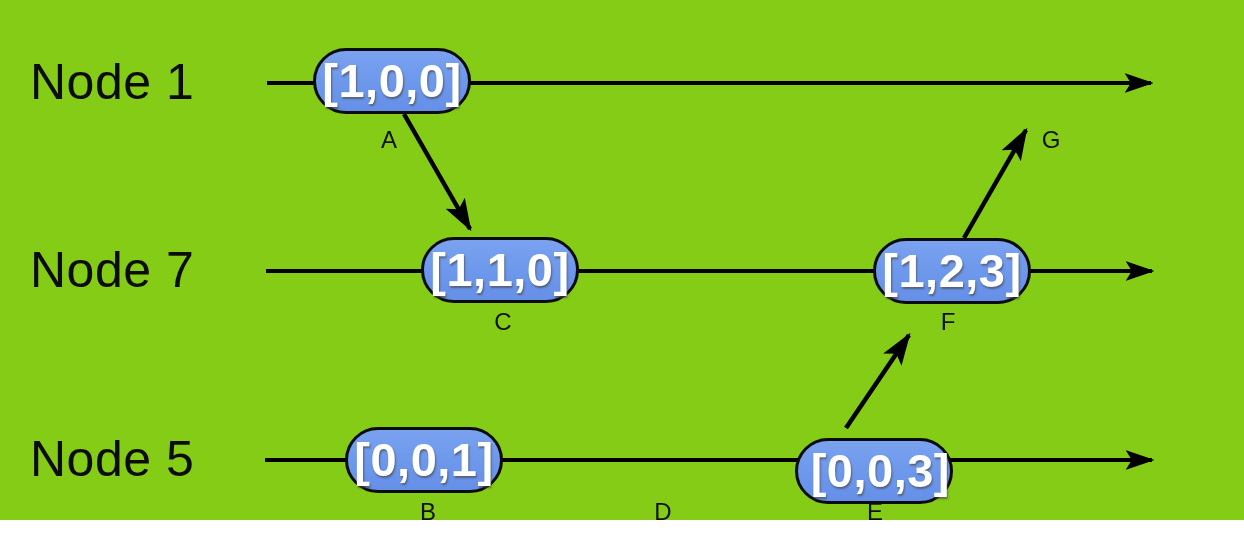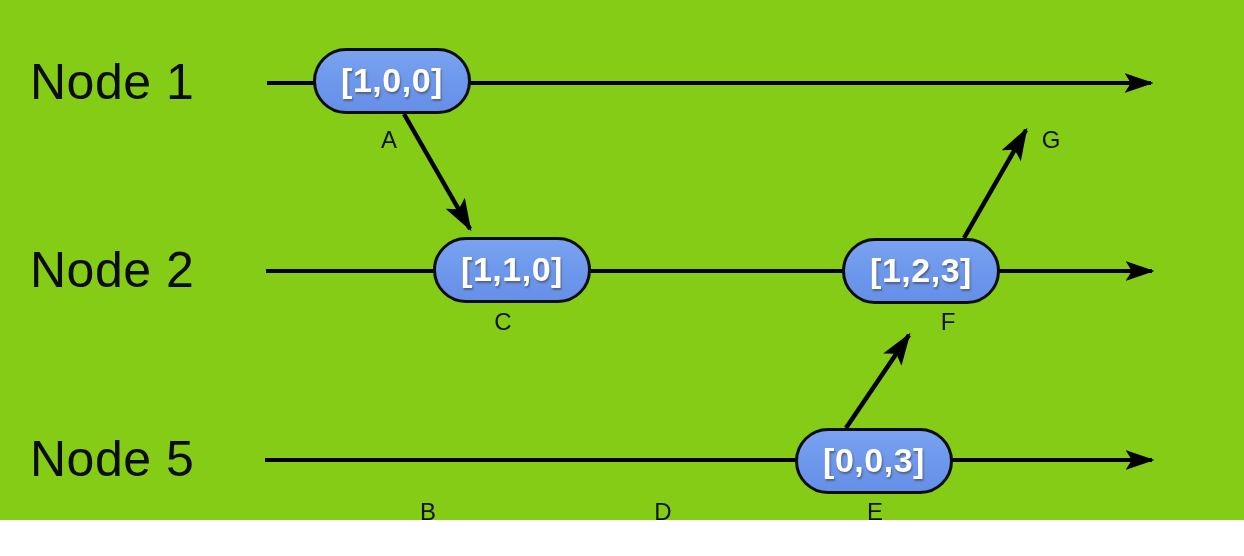--- a/index.html
+++ b/index.html
@@ -40,21 +40,21 @@
     box-sizing: border-box;
     border: 3.5px solid #0c0c0c;
     border-radius: 33px;
     background: linear-gradient(180deg, #7aa2f0 0%, #6c97eb 55%, #6690e8 100%);
     display: flex;
     align-items: center;
     justify-content: center;
     z-index: 2;
   }
   .pill .vec {
-    font-size: 34px;
+    font-size: 47px;
     font-weight: 700;
     color: #ffffff;
     letter-spacing: 0.5px;
     text-shadow: 1px 2px 2px rgba(70, 70, 70, 0.65);
     line-height: 1;
     padding-bottom: 2px;
   }
   .letter {
     position: absolute;
     transform: translate(-50%, -50%);
@@ -77,33 +77,36 @@
     </defs>
   <line x1="267" y1="83" x2="1151" y2="83" stroke="#000000" stroke-width="4" marker-end="url(#arrowhead)"></line>
       <line x1="266" y1="271" x2="1152" y2="271" stroke="#000000" stroke-width="4" marker-end="url(#arrowhead)"></line>
       <line x1="265" y1="460" x2="1152" y2="460" stroke="#000000" stroke-width="4" marker-end="url(#arrowhead)"></line>
       <line x1="404" y1="114" x2="470" y2="229" stroke="#000000" stroke-width="4.5" marker-end="url(#arrowhead)"></line>
       <line x1="846" y1="428" x2="909" y2="335" stroke="#000000" stroke-width="4.5" marker-end="url(#arrowhead)"></line>
       <line x1="964" y1="238" x2="1026" y2="130" stroke="#000000" stroke-width="4.5" marker-end="url(#arrowhead)"></line>
     </svg>
 
   <div class="node-label" style="top: 83px;">Node 1</div>
-  <div class="node-label" style="top: 271px;">Node 2</div>
+  <div class="node-label" style="top: 271px;">Node 7</div>
   <div class="node-label" style="top: 460px;">Node 5</div>
 
   <div class="pill" style="left: 313px; top: 48px;">
     <span class="vec">[1,0,0]</span>
   </div>
-  <div class="pill" style="left: 433px; top: 237px;">
+  <div class="pill" style="left: 345px; top: 427px;">
+    <span class="vec">[0,0,1]</span>
+  </div>
+  <div class="pill" style="left: 421px; top: 237px;">
     <span class="vec">[1,1,0]</span>
   </div>
-  <div class="pill" style="left: 795px; top: 428px;">
+  <div class="pill" style="left: 795px; top: 438px; justify-content: flex-end;">
     <span class="vec">[0,0,3]</span>
   </div>
-  <div class="pill" style="left: 842px; top: 238px; align-items: center;">
+  <div class="pill" style="left: 873px; top: 238px; align-items: center;">
     <span class="vec">[1,2,3]</span>
   </div>
 
   <div class="letter" style="left: 389px; top: 140px;">A</div>
   <div class="letter" style="left: 428px; top: 512px;">B</div>
   <div class="letter" style="left: 503px; top: 322px;">C</div>
   <div class="letter" style="left: 663px; top: 512px;">D</div>
   <div class="letter" style="left: 875px; top: 512px;">E</div>
   <div class="letter" style="left: 948px; top: 322px;">F</div>
   <div class="letter" style="left: 1051px; top: 140px;">G</div>

